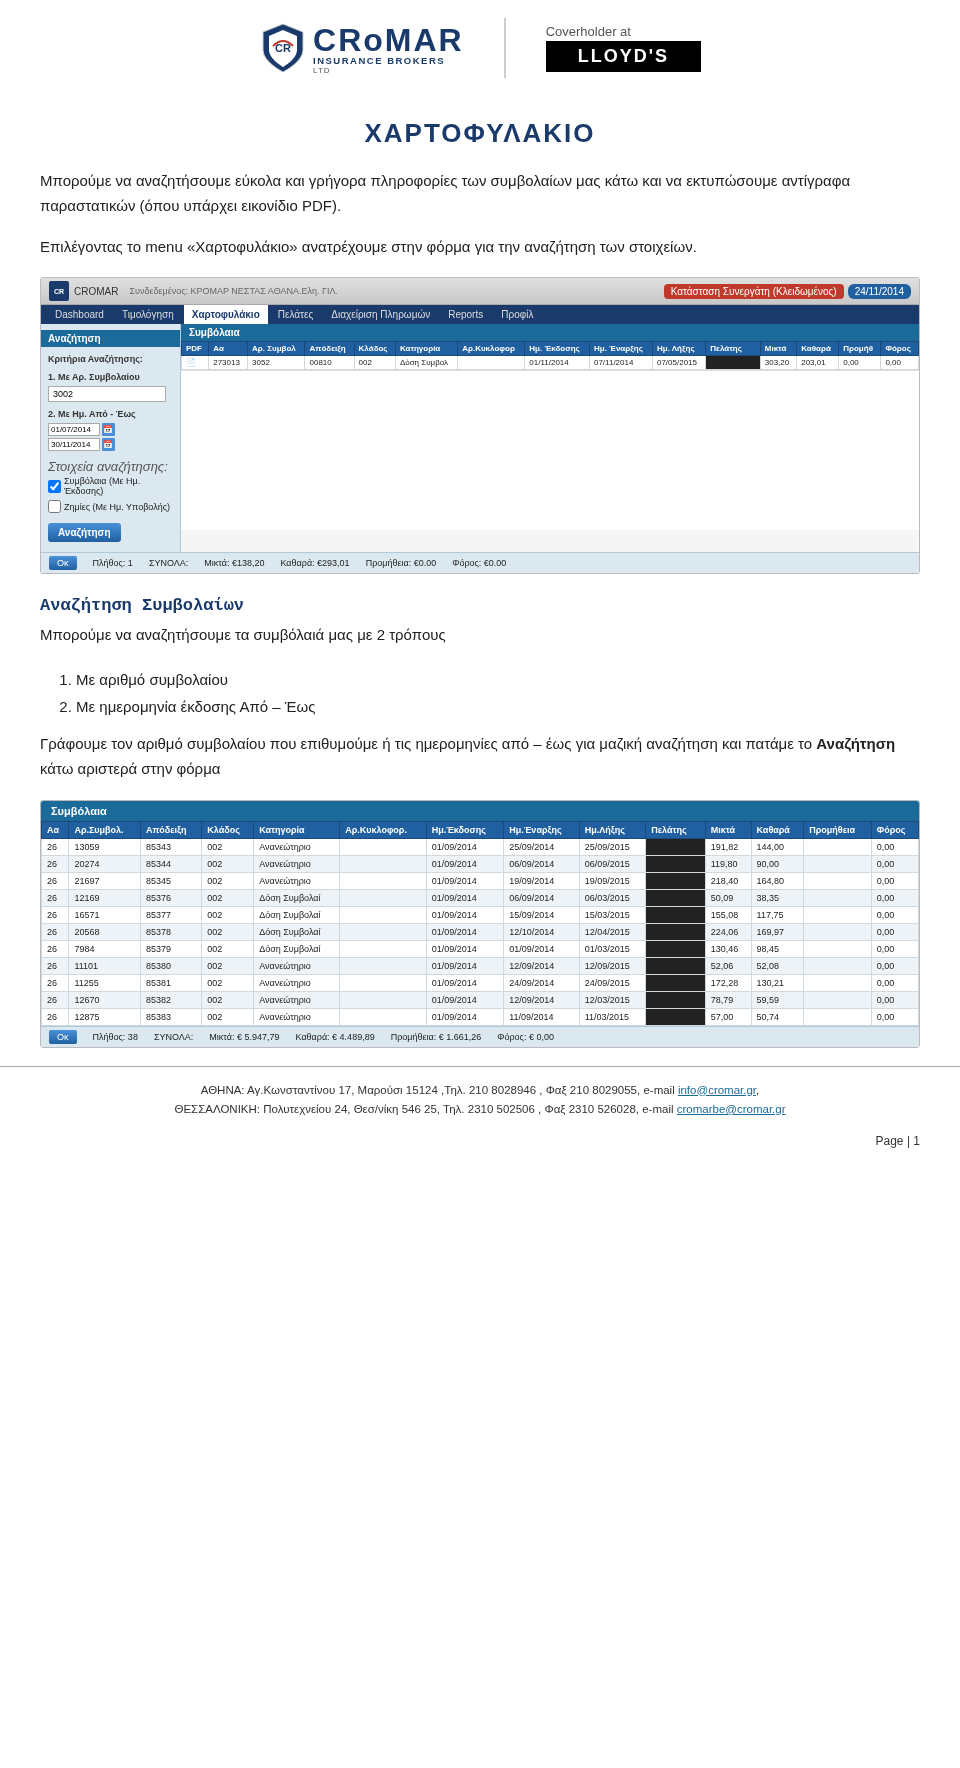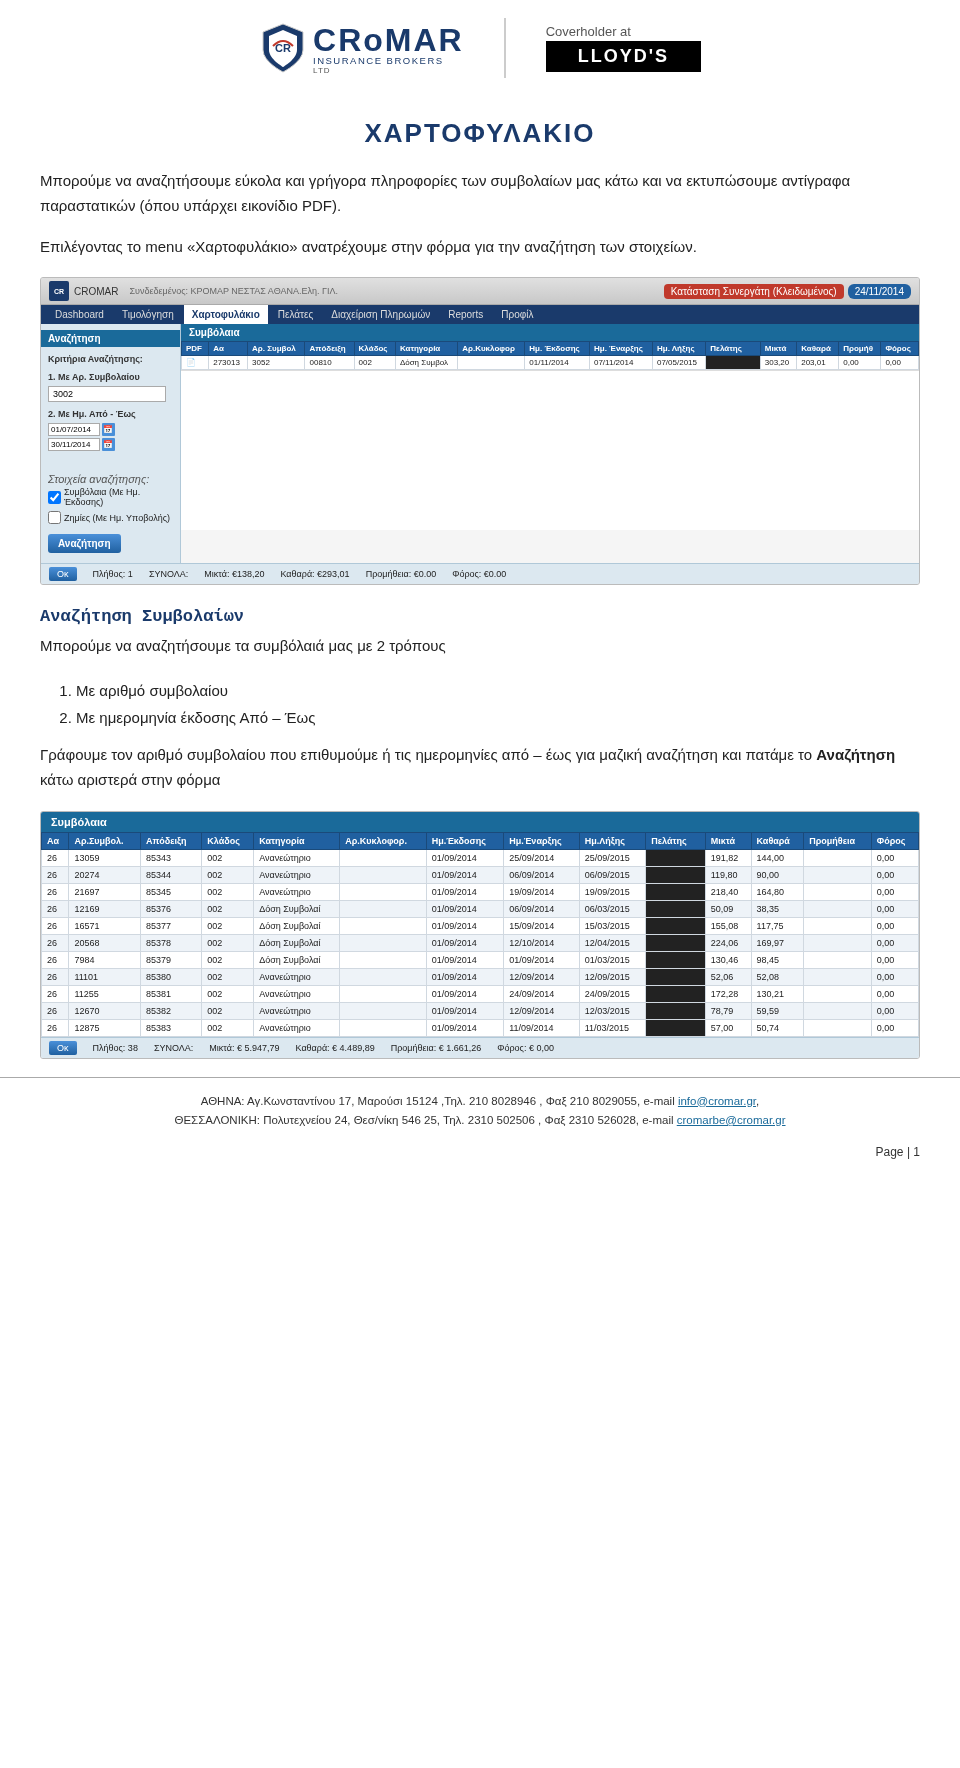--- a/index.html
+++ b/index.html
@@ -43,21 +43,21 @@
       font-size: 32px;
       font-weight: bold;
       color: #1a3a6b;
       letter-spacing: 2px;
       font-family: 'Arial Black', Arial, sans-serif;
     }
     .cromar-subtitle {
       font-size: 9.5px;
       color: #1a3a6b;
       letter-spacing: 1.5px;
-      font-weight: normal;
+      font-weight: bold;
       margin-top: -4px;
     }
     .header-divider {
       width: 2px;
       height: 60px;
       background: #ccc;
       margin: 0 10px;
     }
     .coverholder-block {
       display: flex;
@@ -187,23 +187,23 @@
     .app-sidebar-input {
       margin: 2px 7px;
       padding: 2px 4px;
       background: white;
       border: 1px solid #aaa;
       font-size: 9px;
       width: 118px;
       display: block;
     }
     .app-sidebar-section {
-      margin-top: 22px;
+      margin-top: 8px;
       padding: 0 7px;
-      font-size: 11px;
+      font-size: 13px;
       color: #555;
       font-style: italic;
     }
     .app-sidebar-check {
       display: flex;
       align-items: center;
       gap: 3px;
       padding: 2px 7px;
       font-size: 9px;
     }

